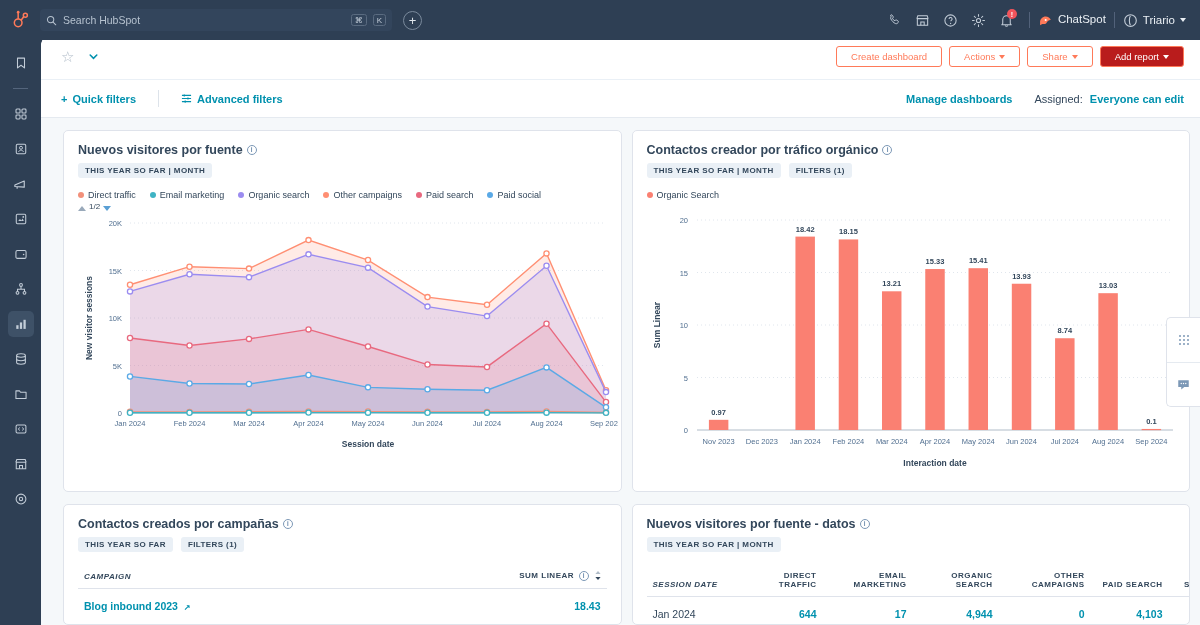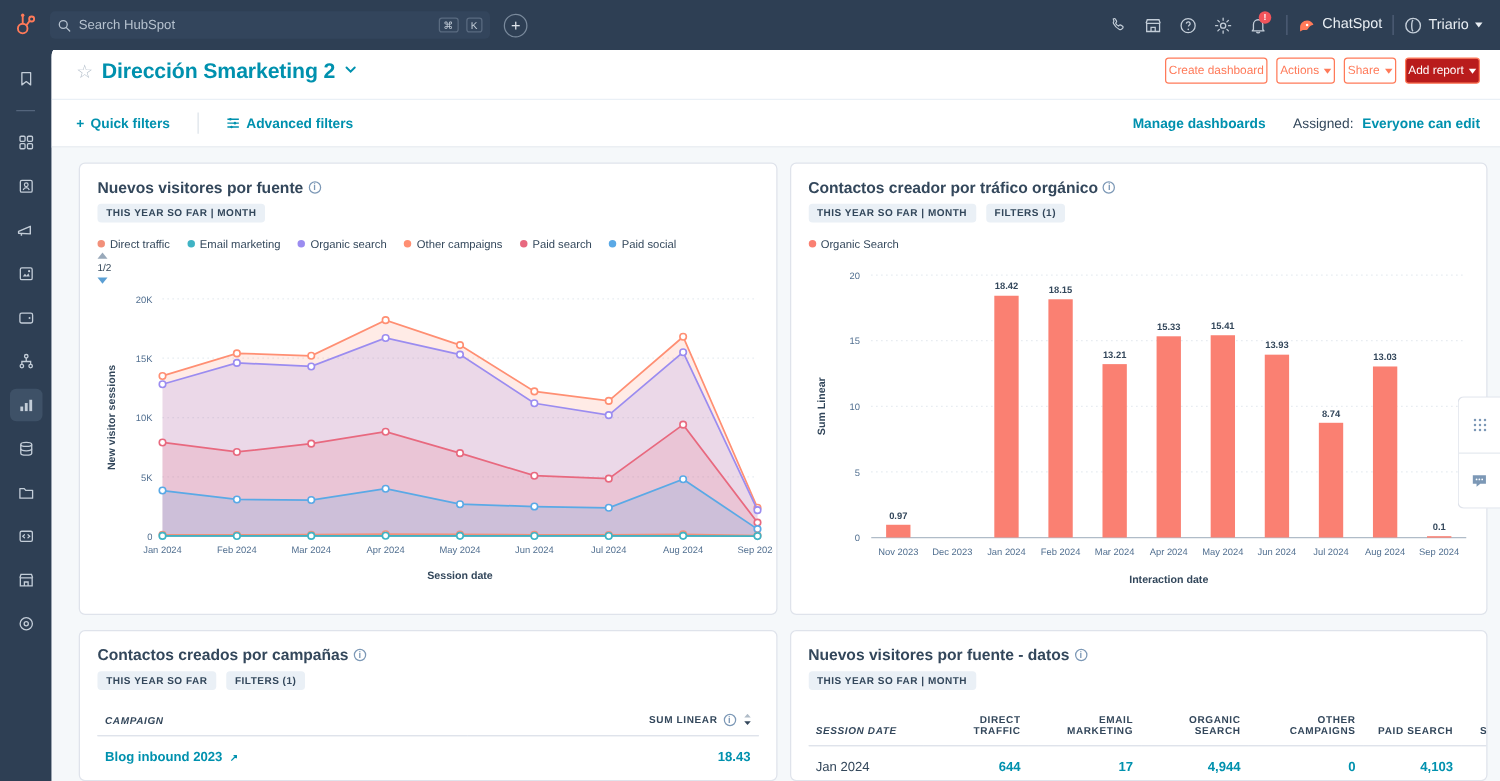--- a/index.html
+++ b/index.html
@@ -65,21 +65,21 @@
   .pagehead {
     height: 46px; background: #fff; display: flex; align-items: center;
     padding: 0 16px 0 20px; border-bottom: 1px solid #eaf0f6;
   }
   .star { color: #b0bcc8; font-size: 15px; margin-right: 7px; }
   .dashtitle { color: #0091ae; font-size: 17px; font-weight: bold; letter-spacing: -0.1px; }
   .titlecaret { color: #0091ae; margin-left: 7px; }
   .headbtns { margin-left: auto; display: flex; align-items: center; gap: 7px; }
   .btn {
     border: 1px solid #ff7a59; color: #ff7a59; background: #fff;
-    border-radius: 3px; font-size: 9.5px; padding: 5px 2px; line-height: 1;
+    border-radius: 3px; font-size: 9.5px; padding: 5px 14px; line-height: 1;
     display: flex; align-items: center; gap: 4px; white-space: nowrap;
   }
   .btn.solid { background: #b91c1c; color: #fff; border-color: #ff7a59; }
 
   .filterbar {
     height: 38px; background: #fff; display: flex; align-items: center;
     padding: 0 16px 0 20px; border-bottom: 1px solid #e5eaf0;
   }
   .flink { color: #0091ae; font-size: 11px; font-weight: bold; display: flex; align-items: center; gap: 5px; }
   .fsep { width: 1px; height: 17px; background: #dde3ea; margin: 0 22px; }
@@ -104,21 +104,21 @@
     display: inline-flex; align-items: center; justify-content: center; margin-left: 2px;
   }
   .chips { display: flex; gap: 8px; margin-top: 6px; }
   .chip {
     background: #eaf0f6; color: #33475b; font-size: 8px; font-weight: bold;
     letter-spacing: .4px; padding: 3px 7px; border-radius: 3px;
   }
   .legend { display: flex; gap: 14px; margin-top: 12px; flex-wrap: wrap; align-items: center; }
   .lg { display: flex; align-items: center; gap: 4px; font-size: 9px; color: #33475b; }
   .dot { width: 6px; height: 6px; border-radius: 50%; }
-  .legpager { display: flex; align-items: flex-start; gap: 3px; font-size: 8px; color: #33475b; margin-top: 2px; flex-direction: column; }
+  .legpager { display: flex; align-items: flex-end; gap: 3px; font-size: 8px; color: #33475b; margin-top: 2px; }
   .tri-up { width:0;height:0;border-left:4px solid transparent;border-right:4px solid transparent;border-bottom:5px solid #99a9ba; }
   .tri-dn { width:0;height:0;border-left:4px solid transparent;border-right:4px solid transparent;border-top:5px solid #5a9fd4; }
 
   .axislabel { font-size: 8.5px; font-weight: bold; fill: #33475b; }
   .ticktext { font-size: 7.5px; fill: #516f90; }
   .barlabel { font-size: 7.5px; font-weight: bold; fill: #33475b; }
 
   
   .tbl { width: 100%; border-collapse: collapse; margin-top: 14px; }
   .tbl th {
@@ -315,21 +315,20 @@
           <circle cx="8" cy="8" r="5.6" fill="none" stroke="#c3cdd8" stroke-width="1.2"></circle>
           <circle cx="8" cy="8" r="1.9" fill="none" stroke="#c3cdd8" stroke-width="1.2"></circle>
         </svg>
     </div>
   </div>
 
   <div class="shell">
 
     <div class="pagehead">
       <span class="star">☆</span>
-      <span class="dashtitle">Dirección Smarketing 2</span>
       <span class="titlecaret">
         <svg width="11" height="11" viewBox="0 0 12 12">
             <path d="M2.4 4.4L6 8l3.6-3.6" fill="none" stroke="#0091ae" stroke-width="1.7" stroke-linecap="round"></path>
           </svg>
       </span>
       <div class="headbtns">
         <div class="btn">
           <span>Create dashboard</span>
         </div>
         <div class="btn">

